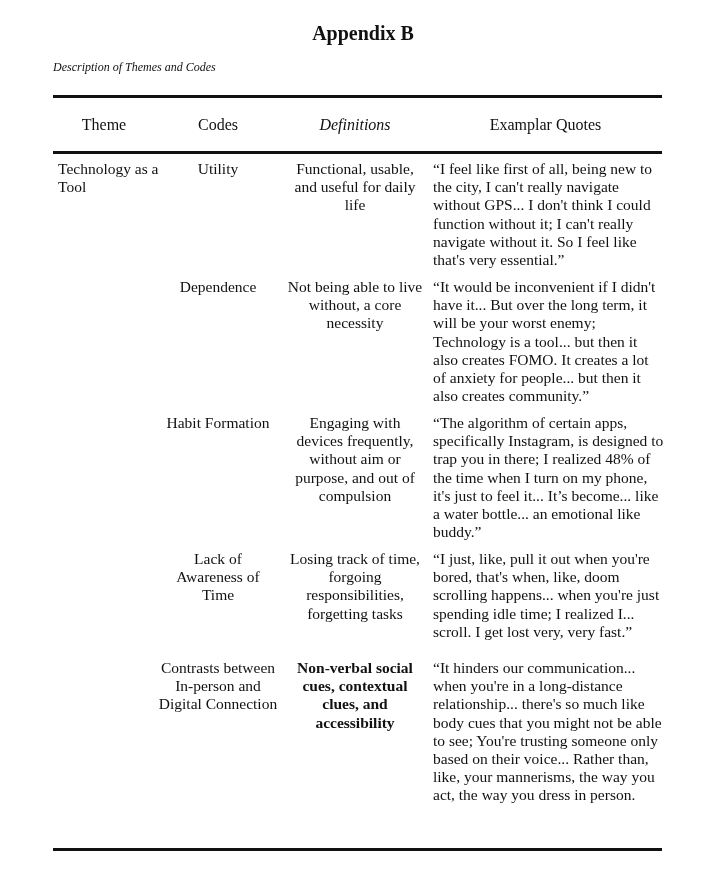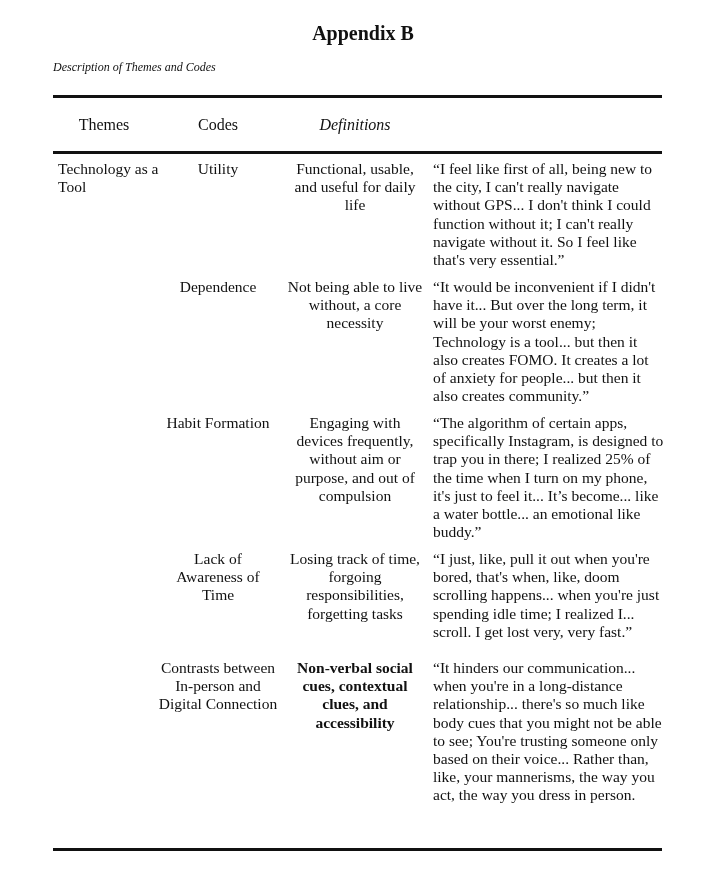--- a/index.html
+++ b/index.html
@@ -34,23 +34,24 @@
 </style>
 </head>
 <body>
 
 <div class="title">Appendix B</div>
 <div class="subtitle">Description of Themes and Codes</div>
 
 <div class="rule" style="top:95px;"></div>
 
 <div class="header">
-  <span style="left:0; width:102px;">Themes</span>
+  <span style="left:0; width:102px;">Theme</span>
   <span style="left:100px; width:130px;">Codes</span>
   <span style="left:232px; width:140px;font-style:italic;">Definitions</span>
+  <span style="left:380px; width:225px;">Examplar Quotes</span>
 </div>
 
 <div class="rule" style="top:151px;"></div>
 
 <div class="row" style="top:160px;">
   <div class="cell c-theme">Technology as a Tool</div>
   <div class="cell c-code">Utility</div>
   <div class="cell c-def">Functional, usable, and useful for daily life</div>
   <div class="cell c-quote">“I feel like first of all, being new to the city, I can't really navigate without GPS... I don't think I could function without it; I can't really navigate without it. So I feel like that's very essential.”</div>
 </div>
@@ -59,21 +60,21 @@
   <div class="cell c-theme"></div>
   <div class="cell c-code">Dependence</div>
   <div class="cell c-def">Not being able to live without, a core necessity</div>
   <div class="cell c-quote">“It would be inconvenient if I didn't have it... But over the long term, it will be your worst enemy; Technology is a tool... but then it also creates FOMO. It creates a lot of anxiety for people... but then it also creates community.”</div>
 </div>
 
 <div class="row" style="top:414px;">
   <div class="cell c-theme"></div>
   <div class="cell c-code">Habit Formation</div>
   <div class="cell c-def">Engaging with devices frequently, without aim or purpose, and out of compulsion</div>
-  <div class="cell c-quote">“The algorithm of certain apps, specifically Instagram, is designed to trap you in there; I realized 25% of the time when I turn on my phone, it's just to feel it... It’s become... like a water bottle... an emotional like buddy.”</div>
+  <div class="cell c-quote">“The algorithm of certain apps, specifically Instagram, is designed to trap you in there; I realized 48% of the time when I turn on my phone, it's just to feel it... It’s become... like a water bottle... an emotional like buddy.”</div>
 </div>
 
 <div class="row" style="top:550px;">
   <div class="cell c-theme"></div>
   <div class="cell c-code" style="left:120px; width:90px;">Lack of Awareness of Time</div>
   <div class="cell c-def">Losing track of time, forgoing responsibilities, forgetting tasks</div>
   <div class="cell c-quote">“I just, like, pull it out when you're bored, that's when, like, doom scrolling happens... when you're just spending idle time; I realized I... scroll. I get lost very, very fast.”</div>
 </div>
 
 <div class="row" style="top:659px;">

